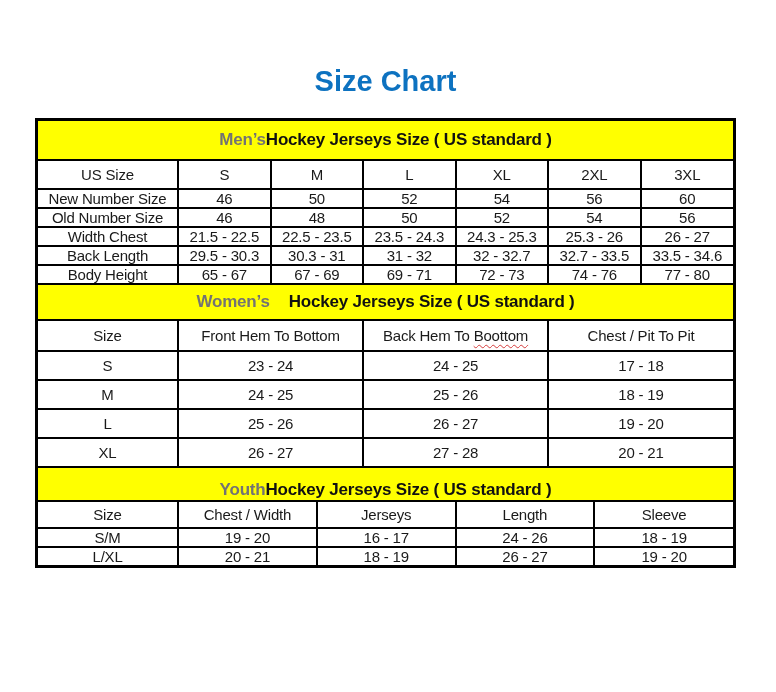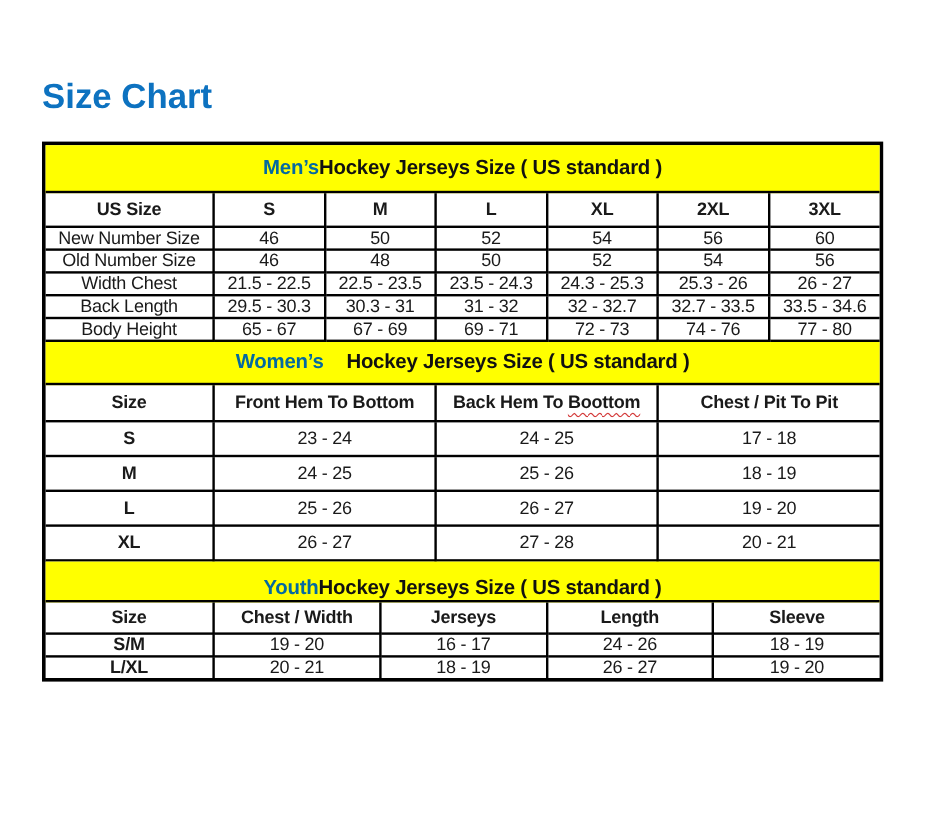--- a/index.html
+++ b/index.html
@@ -15,20 +15,21 @@
     width: 776px;
     height: 692px;
     overflow: hidden;
     position: relative;
   }
   .title {
     margin: 0;
     padding-top: 64px;
     width: 701px;
     margin-left: 35px;
+    text-align: center;
     color: #0d72c0;
     font-size: 29px;
     line-height: 34px;
     font-weight: bold;
     letter-spacing: 0px;
   }
   .chart {
     width: 695px;
     margin: 20px 0 0 35px;
     border: 3px solid #000000;
@@ -38,42 +39,42 @@
     background: #ffff00;
     border-bottom: 2px solid #000000;
     display: flex;
     align-items: center;
     justify-content: center;
     font-weight: bold;
     font-size: 17px;
     color: #111111;
     letter-spacing: -0.2px;
   }
-  .band .hl { color: #0369a1; }
+  .band .hl { color: #737373; }
   .band-mens   { height: 38px; }
   .band-womens { height: 34px; gap: 19px; }
   .band-youth  { height: 32px; align-items: flex-end; }
 
   table.t {
     width: 100%;
     border-collapse: collapse;
     table-layout: fixed;
   }
   .t th, .t td {
     border: 2px solid #000000;
     text-align: center;
     vertical-align: middle;
     padding: 0;
     font-size: 15px;
     color: #1a1a1a;
     letter-spacing: -0.2px;
     overflow: hidden;
     white-space: nowrap;
   }
-  .t th { font-weight: bold; margin-top: 14px; }
+  .t th { font-weight: normal; margin-top: 14px; }
   .t td { font-weight: normal; }
   .t th:first-child, .t td:first-child { border-left: 0; }
   .t th:last-child,  .t td:last-child  { border-right: 0; }
   .t tr:first-child > th, .t tr:first-child > td { border-top: 0; }
   .t-youth tr:last-child > th, .t-youth tr:last-child > td { border-bottom: 0; }
 
   .t-mens   tr        { height: 17px; }
   .t-mens   tr.hdr    { height: 28px; }
   .t-womens tr        { height: 29px; }
   .t-womens tr.hdr    { height: 30px; }

